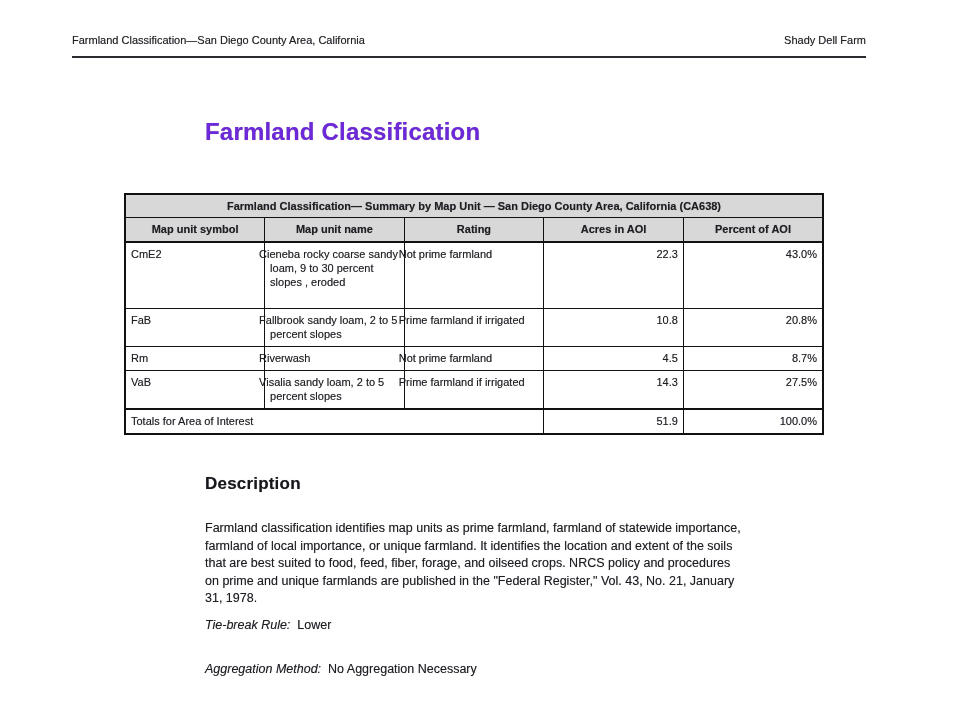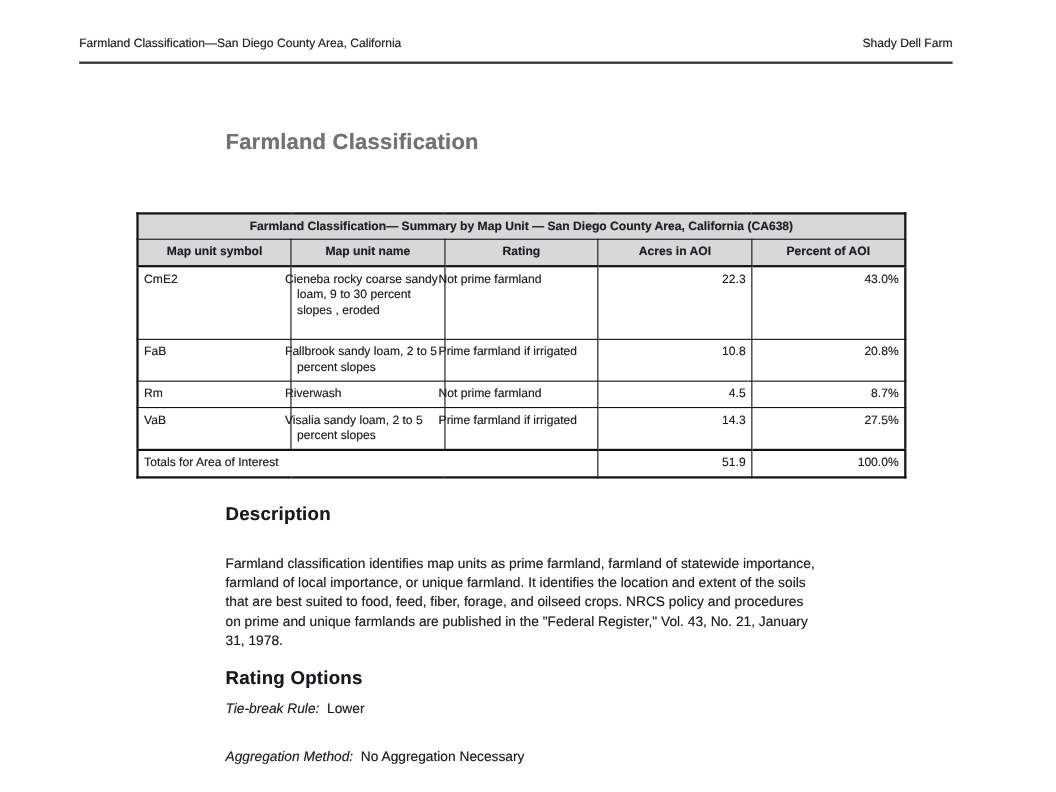--- a/index.html
+++ b/index.html
@@ -25,22 +25,22 @@
     position:absolute;left:72px;top:34px;width:794px;
     display:flex;justify-content:space-between;align-items:flex-end;
     font-size:11px;line-height:13px;
     padding-bottom:9px;
     border-bottom:2px solid #2b2b30;
   }
 
   
   .title{
     position:absolute;left:205px;top:118px;
-    font-size:20px;font-weight:bold;letter-spacing:0.2px;
-    color:#737373;
+    font-size:24px;font-weight:bold;letter-spacing:0.2px;
+    color:#6d28d9;
   }
 
   
   table.summary{
     position:absolute;left:124px;top:193px;width:700px;
     border-collapse:collapse;table-layout:fixed;
     font-size:11px;line-height:14px;
   }
   table.summary col{width:20%;}
   table.summary th, table.summary td{
@@ -66,21 +66,21 @@
   tr.row-1 td{height:66px;}
   tr.row-2 td, tr.row-4 td{height:38px;}
   tr.totals-row td{
     font-weight:normal;
     border-top:2px solid var(--border);
     height:22px;
   }
 
   
   .sections{
-    position:absolute;left:205px;top:458px;width:536px;
+    position:absolute;left:205px;top:474px;width:536px;
   }
   .section-heading{
     font-size:17px;font-weight:bold;color:#17171c;letter-spacing:0.2px;
   }
   .desc-text{
     margin-top:26px;
     font-size:12.5px;line-height:17.5px;
   }
   .rating-heading{margin-top:15px;}
   .opt-line{
@@ -157,21 +157,20 @@
         <td class="num">51.9</td>
         <td class="num">100.0%</td>
       </tr>
     </tbody>
   </table>
 
   <div class="sections">
     <h2 class="section-heading">Description</h2>
     <p class="desc-text">Farmland classification identifies map units as prime farmland, farmland of statewide importance, farmland of local importance, or unique farmland. It identifies the location and extent of the soils that are best suited to food, feed, fiber, forage, and oilseed crops. NRCS policy and procedures on prime and unique farmlands are published in the "Federal Register," Vol. 43, No. 21, January 31, 1978.</p>
 
-    <h2 class="section-heading rating-heading">Rating Options</h2>
     <p class="opt-line second">
       <span class="opt-label">Tie-break Rule:</span><span class="opt-value">Lower</span>
     </p>
     <p class="opt-line first">
       <span class="opt-label">Aggregation Method:</span><span class="opt-value">No Aggregation Necessary</span>
     </p>
   </div>
 
 </div>
 

